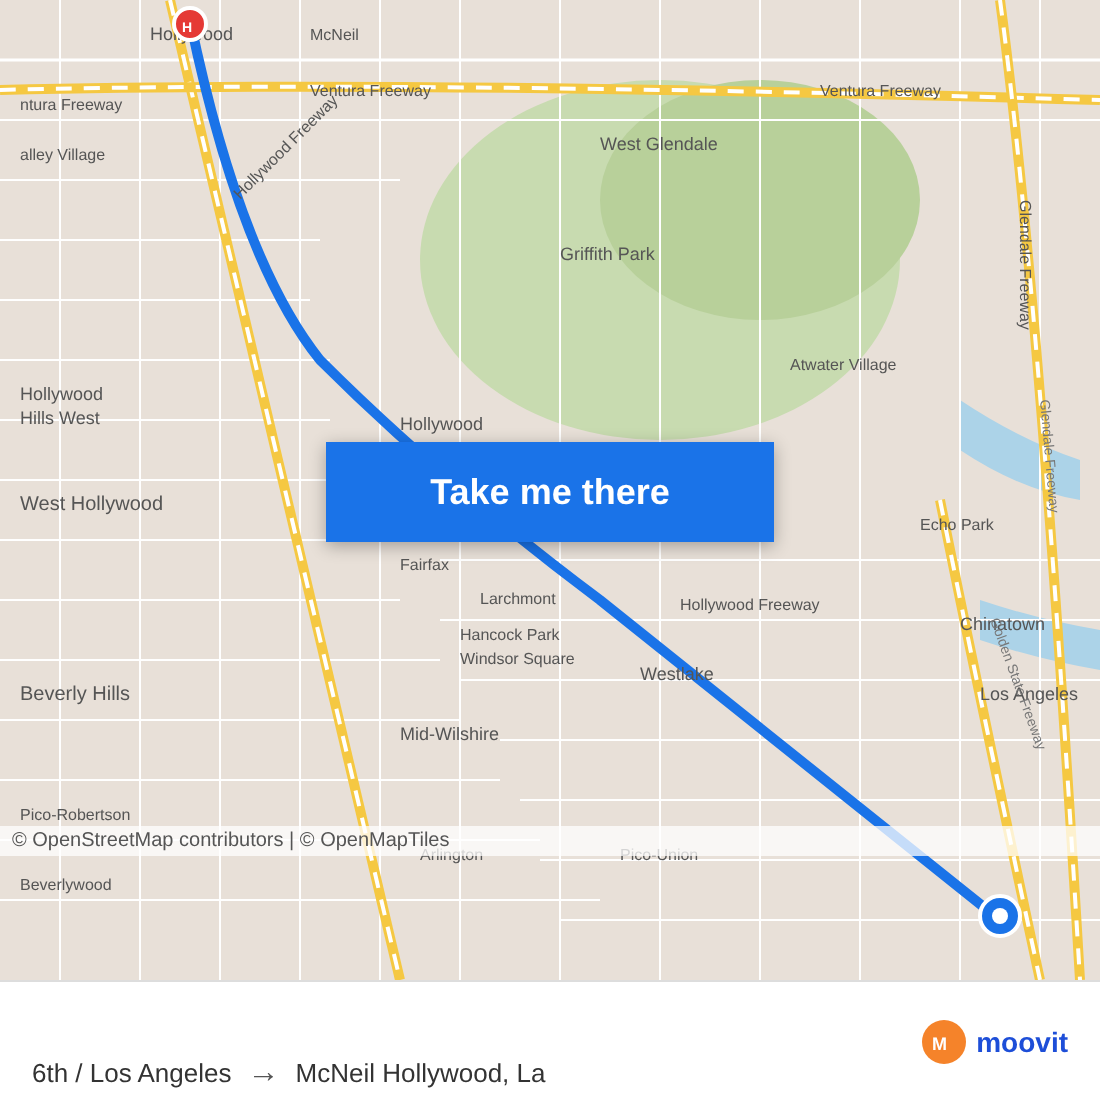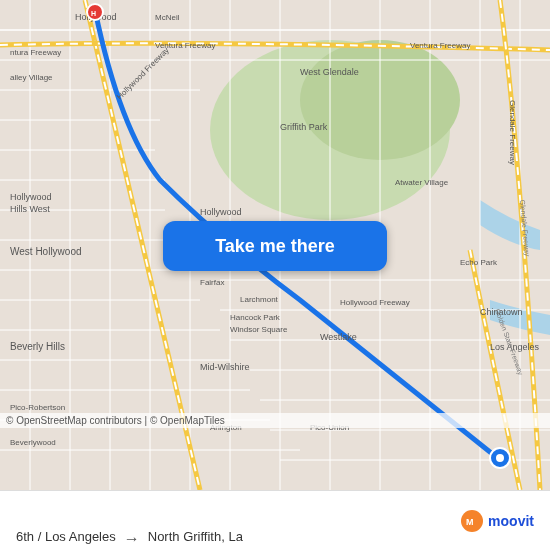--- a/index.html
+++ b/index.html
@@ -28,21 +28,21 @@
     
     #take-me-there-btn {
       position: absolute;
       top: 221px;
       left: 163px;
       width: 224px;
       height: 50px;
       background-color: #1a73e8;
       color: white;
       border: none;
-      border-radius: 12px;
+      border-radius: 0;
       font-size: 18px;
       font-weight: 600;
       cursor: pointer;
       display: flex;
       align-items: center;
       justify-content: center;
       box-shadow: 0 2px 8px rgba(0,0,0,0.3);
     }
 
     
@@ -212,21 +212,21 @@
   
   <div id="copyright-bar">
     <span>© OpenStreetMap contributors | © OpenMapTiles</span>
   </div>
 </div>
 
 <div id="bottom-bar">
   <div id="route-info">
     <span class="route-text">6th / Los Angeles</span>
     <span class="route-arrow">→</span>
-    <span class="route-text">North Griffith, La</span>
+    <span class="route-text">McNeil Hollywood, La</span>
   </div>
   <div id="moovit-logo">
     <svg width="24" height="24" viewBox="0 0 24 24">
       <circle cx="12" cy="12" r="11" fill="#f5832a"></circle>
       <text x="6" y="16" font-size="9" fill="white" font-family="Arial" font-weight="bold">M</text>
     </svg>
     <span class="moovit-text">moovit</span>
   </div>
 </div>
 

